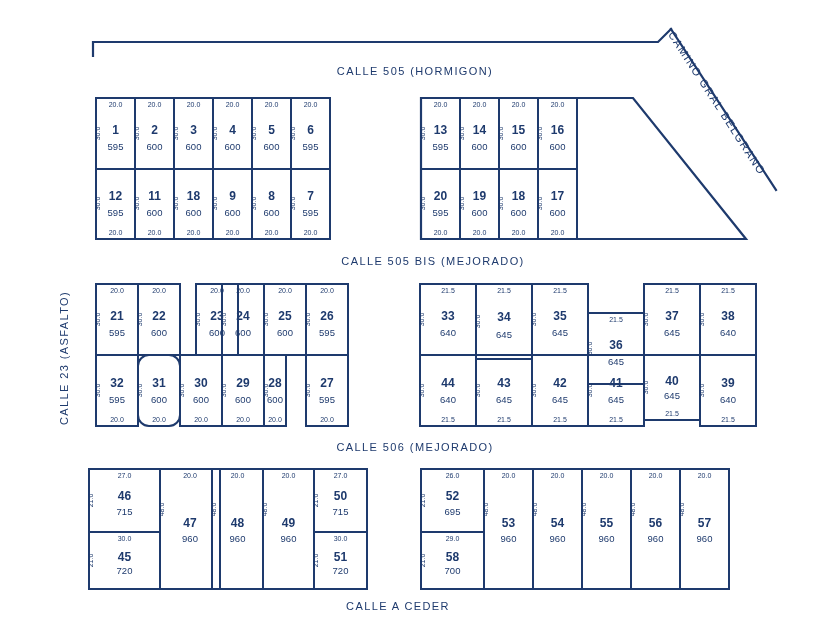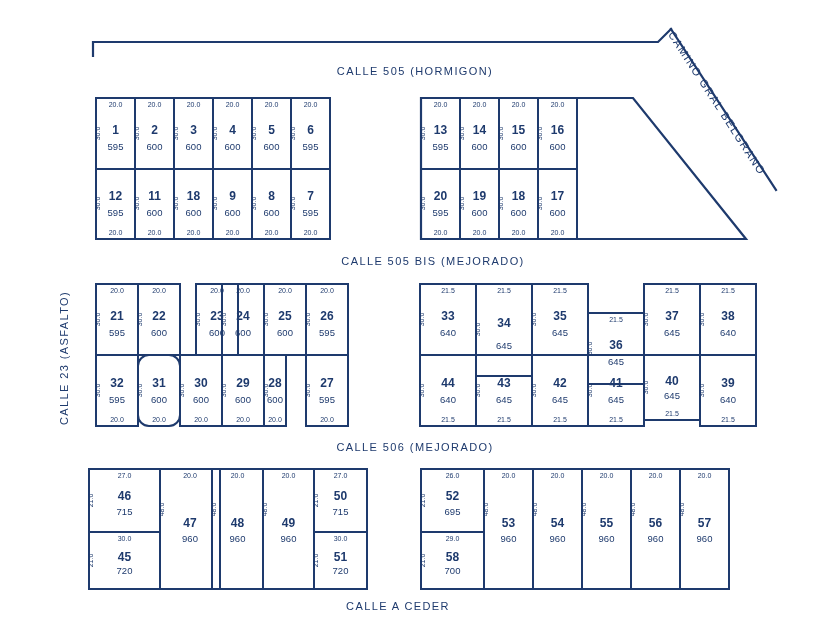--- a/index.html
+++ b/index.html
@@ -249,21 +249,21 @@
       <span class="dim sdim">30.0</span>
       <span class="num">27</span>
       <span class="area">595</span>
     </div>
     <div class="lot row-top" style="left: 419px; top: 283px; width: 58px; height: 73px;">
       <span class="dim tdim">21.5</span>
       <span class="dim sdim">30.0</span>
       <span class="num">33</span>
       <span class="area">640</span>
     </div>
-    <div class="lot row-top" style="left: 475px; top: 283px; width: 58px; height: 94px;">
+    <div class="lot row-top" style="left: 475px; top: 283px; width: 58px; height: 77px;">
       <span class="dim tdim">21.5</span>
       <span class="dim sdim">30.0</span>
       <span class="num">34</span>
       <span class="area">645</span>
     </div>
     <div class="lot row-top" style="left: 531px; top: 283px; width: 58px; height: 73px;">
       <span class="dim tdim">21.5</span>
       <span class="dim sdim">30.0</span>
       <span class="num">35</span>
       <span class="area">645</span>

